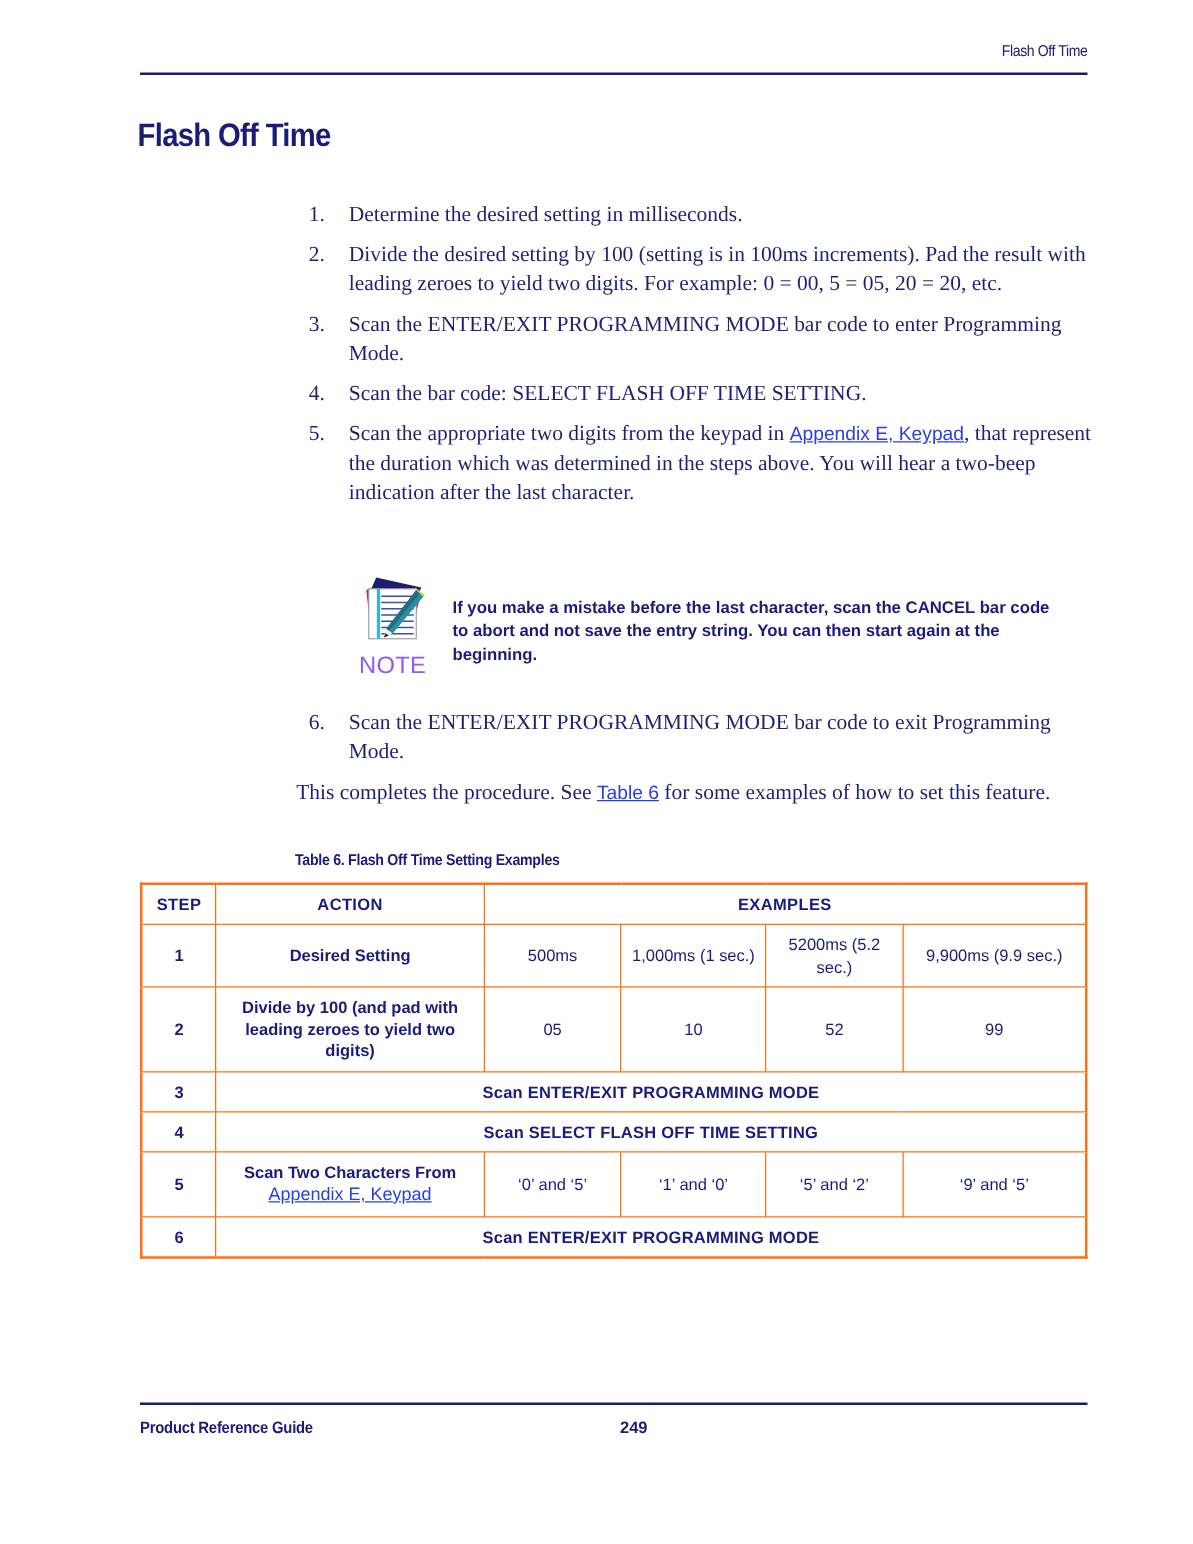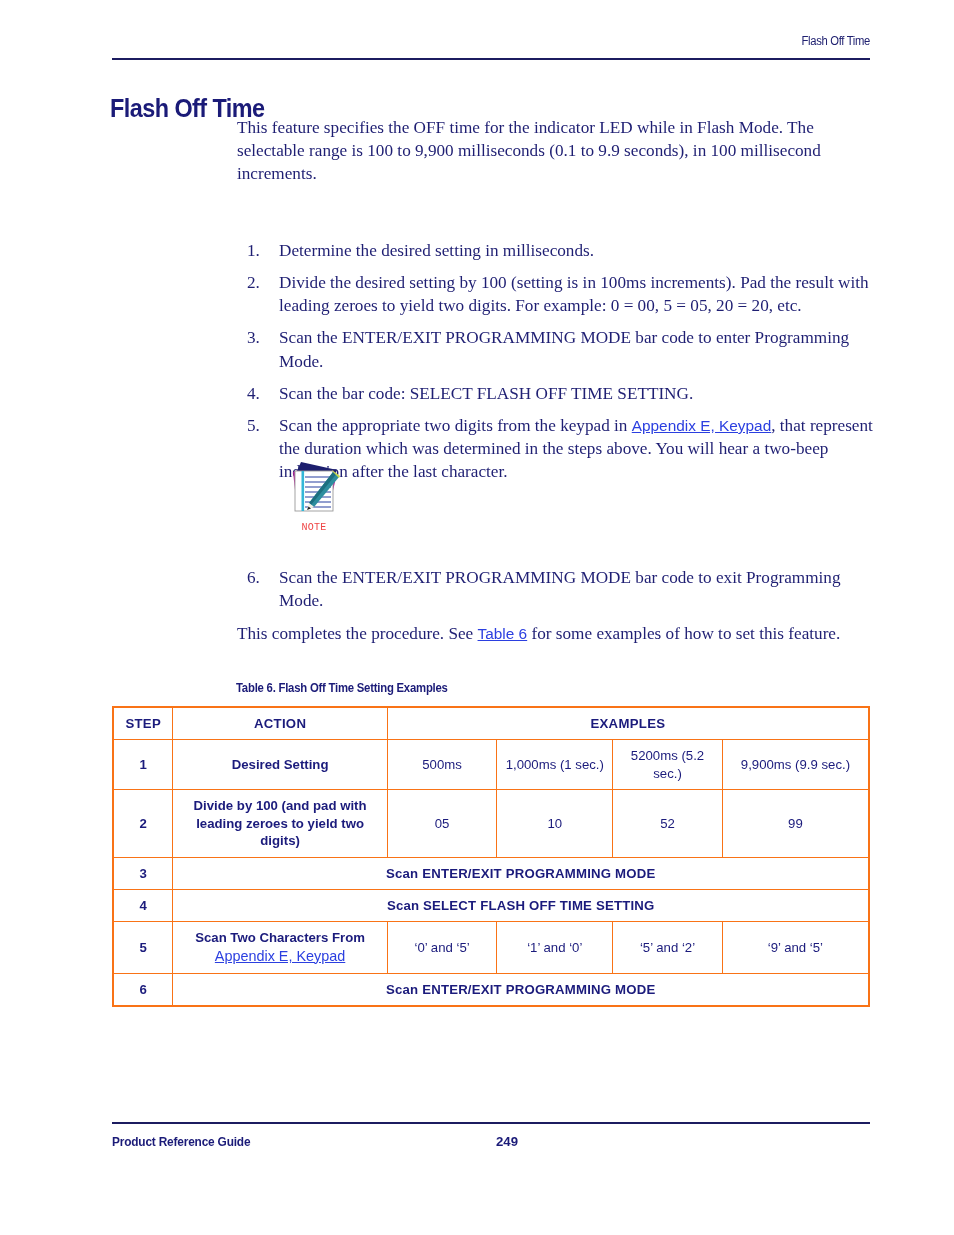--- a/index.html
+++ b/index.html
@@ -122,24 +122,24 @@
   }
   .note-icon {
     width: 58px;
     height: 58px;
     display: block;
     margin: 0 auto;
   }
   .note-label {
     display: block;
     margin-top: 6px;
-    font-family: Liberation Mono, monospace;
-    font-size: 10px;
+    font-family: Liberation Sans, sans-serif;
+    font-size: 19px;
     letter-spacing: 0.2px;
-    color: #ef4444;
+    color: #8b5cf6;
     text-align: center;
   }
   .note-text {
     position: absolute;
     left: 80px;
     top: 18px;
     width: 490px;
     font-family: "Liberation Sans", sans-serif;
     font-weight: bold;
     font-size: 13.4px;
@@ -275,21 +275,20 @@
 <body>
 
 <div class="page">
 
   <div class="running-header">Flash Off Time</div>
   <div class="header-rule"></div>
 
   <h1 class="page-title">Flash Off Time</h1>
 
   <div class="body-col">
-    <p class="body-par">This feature specifies the OFF time for the indicator LED while in Flash Mode. The selectable range is 100 to 9,900 milliseconds (0.1 to 9.9 seconds), in 100 millisecond increments.</p>
     <div class="spacer-par"></div>
 
     <ol class="steps">
       <li><span>Determine the desired setting in milliseconds.</span></li>
       <li><span>Divide the desired setting by 100 (setting is in 100ms increments). Pad the result with leading zeroes to yield two digits. For example: 0 = 00, 5 = 05, 20 = 20, etc.</span></li>
       <li><span>Scan the ENTER/EXIT PROGRAMMING MODE bar code to enter Programming Mode.</span></li>
       <li><span>Scan the bar code: SELECT FLASH OFF TIME SETTING.</span></li>
       <li><span>Scan the appropriate two digits from the keypad in </span><a class="xref" href="#">Appendix E, Keypad</a><span>, that represent the duration which was determined in the steps above. You will hear a two-beep indication after the last character.</span></li>
     </ol>
   </div>
@@ -320,20 +319,21 @@
         <polygon points="48,14 54,19 29,49 24,45" fill="#2d8d9e"></polygon>
         <polygon points="48,14 51,16.5 26,47 24,45" fill="#1d6f80"></polygon>
 
         <polygon points="47,12 55,18 54,20 48,14" fill="#c9d94a"></polygon>
 
         <polygon points="24,45 29,49 22,52" fill="#f2f0e2"></polygon>
         <polygon points="23.5,48.5 26,50.5 22,52" fill="#222222"></polygon>
       </svg>
       <span class="note-label">NOTE</span>
     </div>
+    <div class="note-text">If you make a mistake before the last character, scan the CANCEL bar code to abort and not save the entry string. You can then start again at the beginning.</div>
   </div>
 
   <div class="tail-col">
     <ol class="steps-tail">
       <li><span class="num">6.</span><span>Scan the ENTER/EXIT PROGRAMMING MODE bar code to exit Programming Mode.</span></li>
     </ol>
     <p class="closing"><span>This completes the procedure. See </span><a class="xref" href="#">Table 6</a><span> for some examples of how to set this feature.</span></p>
   </div>
 
   <div class="table-caption">Table 6. Flash Off Time Setting Examples</div>

